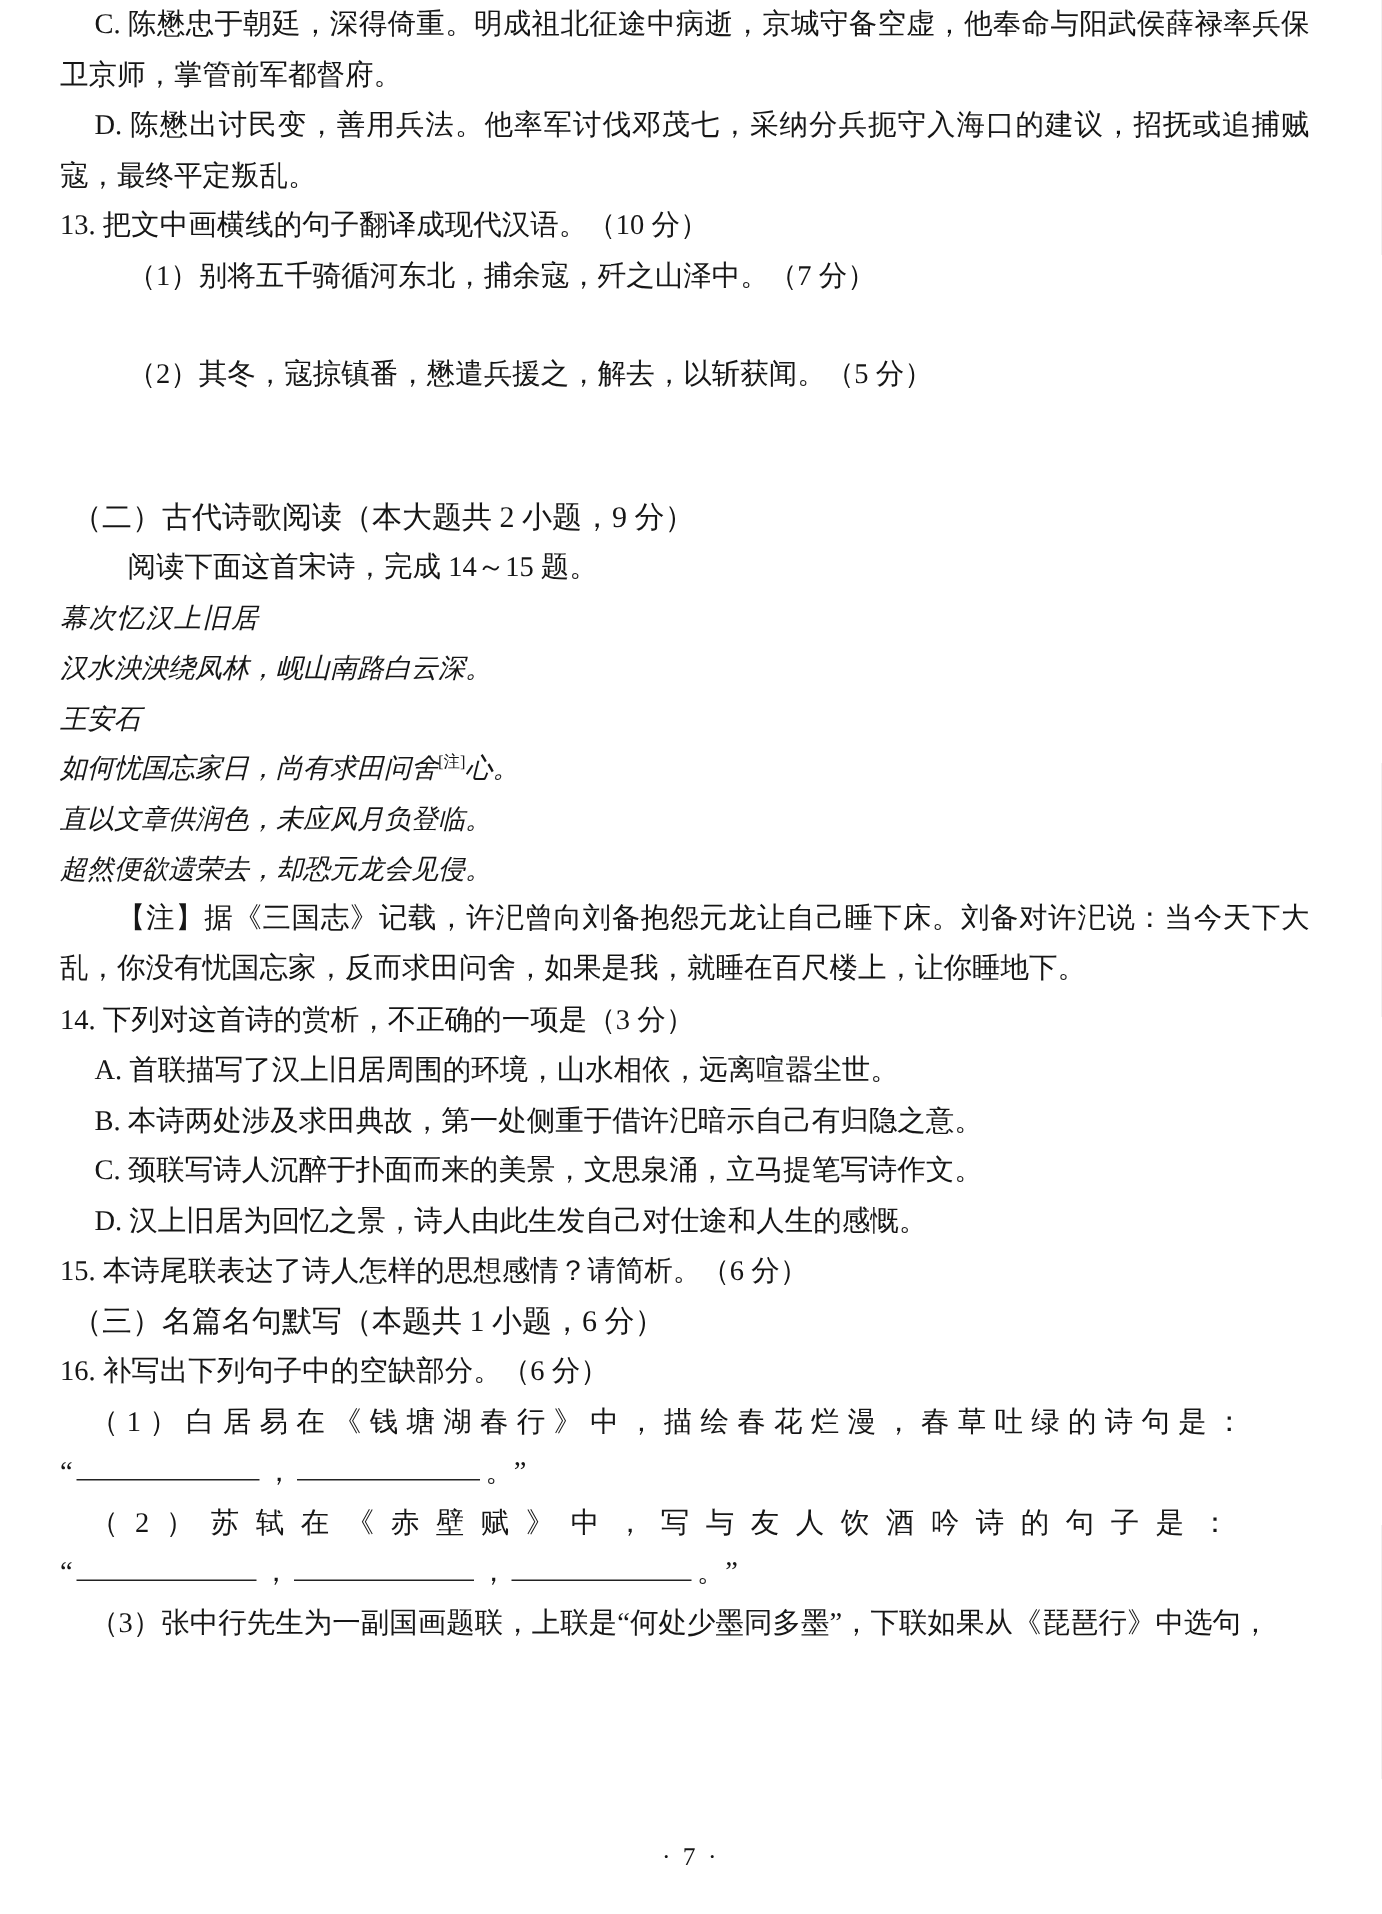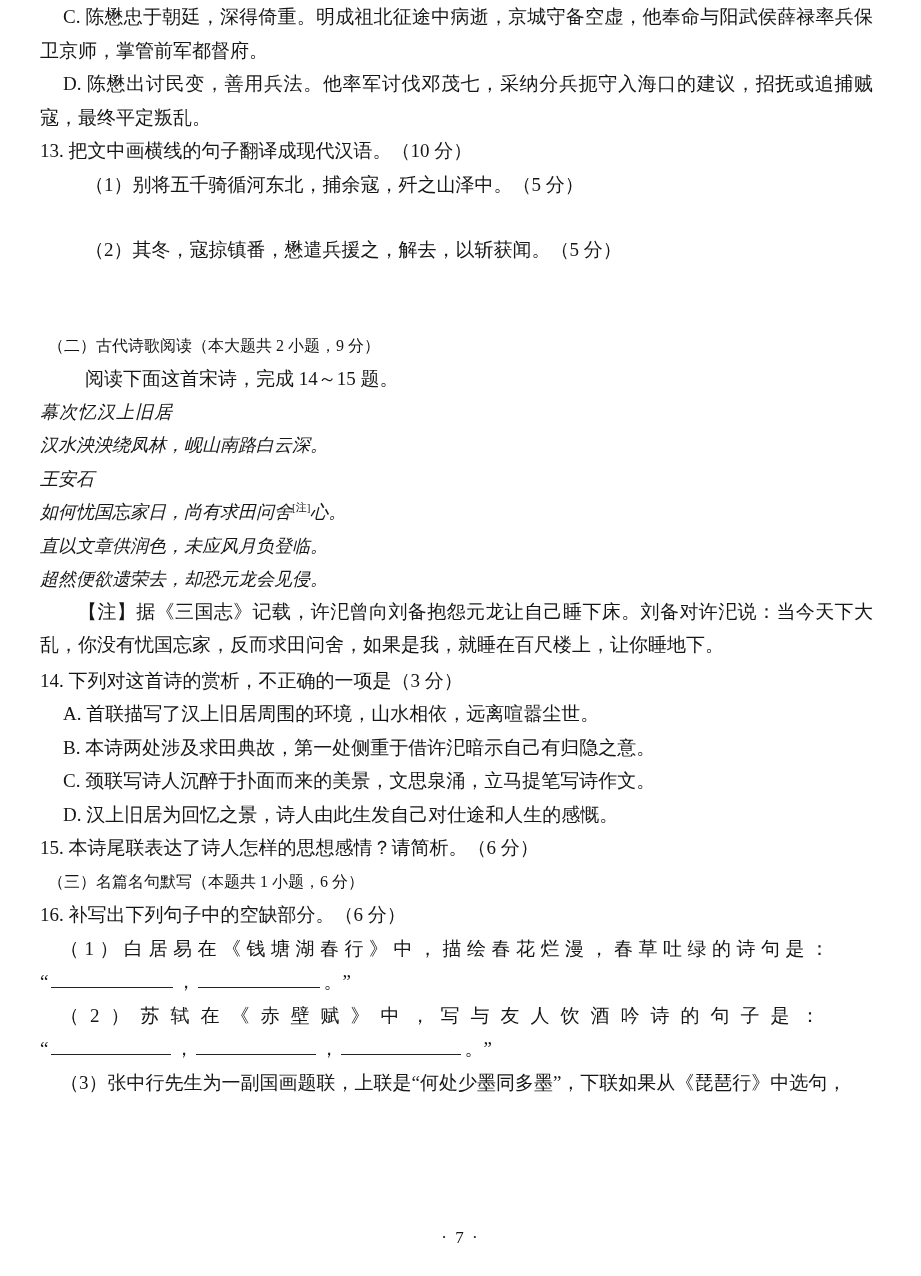--- a/index.html
+++ b/index.html
@@ -12,21 +12,21 @@
   .content p { margin:0; line-height:33.5px; }
   .just { text-align:justify; }
   .opt-passage { text-indent:23px; }
   .first-block { margin-top:46px; }
   .sub13 { padding-left:45px; }
   .mt6 { margin-top:6px; }
   .mt9 { margin-top:9px; }
   .mt2 { margin-top:2px; }
   .spacer32 { height:32px; }
   .spacer62 { height:62px; }
-  .sec-title { padding-left:8px; font-size:16px; }
+  .sec-title { padding-left:8px; font-size:20px; }
   .sec3-title { margin-top:36px; }
   .q16-stem { margin-top:5px; }
   .intro { padding-left:45px; }
   .poem { font-style:italic; font-size:18px; }
   .poem p { line-height:33.5px; }
   .poem .ptitle { letter-spacing:1px; }
   sup.note-ref { font-size:11px; font-style:normal; vertical-align:super; line-height:0; }
   .note-para { text-indent:38px;font-family:Liberation Mono, monospace; }
   .q-option { padding-left:23px; }
   .ls1 { padding-left:20px; letter-spacing:5.5px; }
@@ -47,21 +47,21 @@
 
 <div class="page">
   <div class="content">
 
     <p class="just opt-passage first-block">C. 陈懋忠于朝廷，深得倚重。明成祖北征途中病逝，京城守备空虚，他奉命与阳武侯薛禄率兵保卫京师，掌管前军都督府。</p>
 
     <p class="just opt-passage">D. 陈懋出讨民变，善用兵法。他率军讨伐邓茂七，采纳分兵扼守入海口的建议，招抚或追捕贼寇，最终平定叛乱。</p>
 
     <p class="just">13. 把文中画横线的句子翻译成现代汉语。（10 分）</p>
 
-    <p class="just sub13 mt6">（1）别将五千骑循河东北，捕余寇，歼之山泽中。（5 分）</p>
+    <p class="just sub13 mt6">（1）别将五千骑循河东北，捕余寇，歼之山泽中。（7 分）</p>
 
     <div class="spacer32"></div>
 
     <p class="just sub13">（2）其冬，寇掠镇番，懋遣兵援之，解去，以斩获闻。（5 分）</p>
 
     <div class="spacer62"></div>
 
     <p class="sec-title">（二）古代诗歌阅读（本大题共 2 小题，9 分）</p>
 
     <p class="intro mt9">阅读下面这首宋诗，完成 14～15 题。</p>

